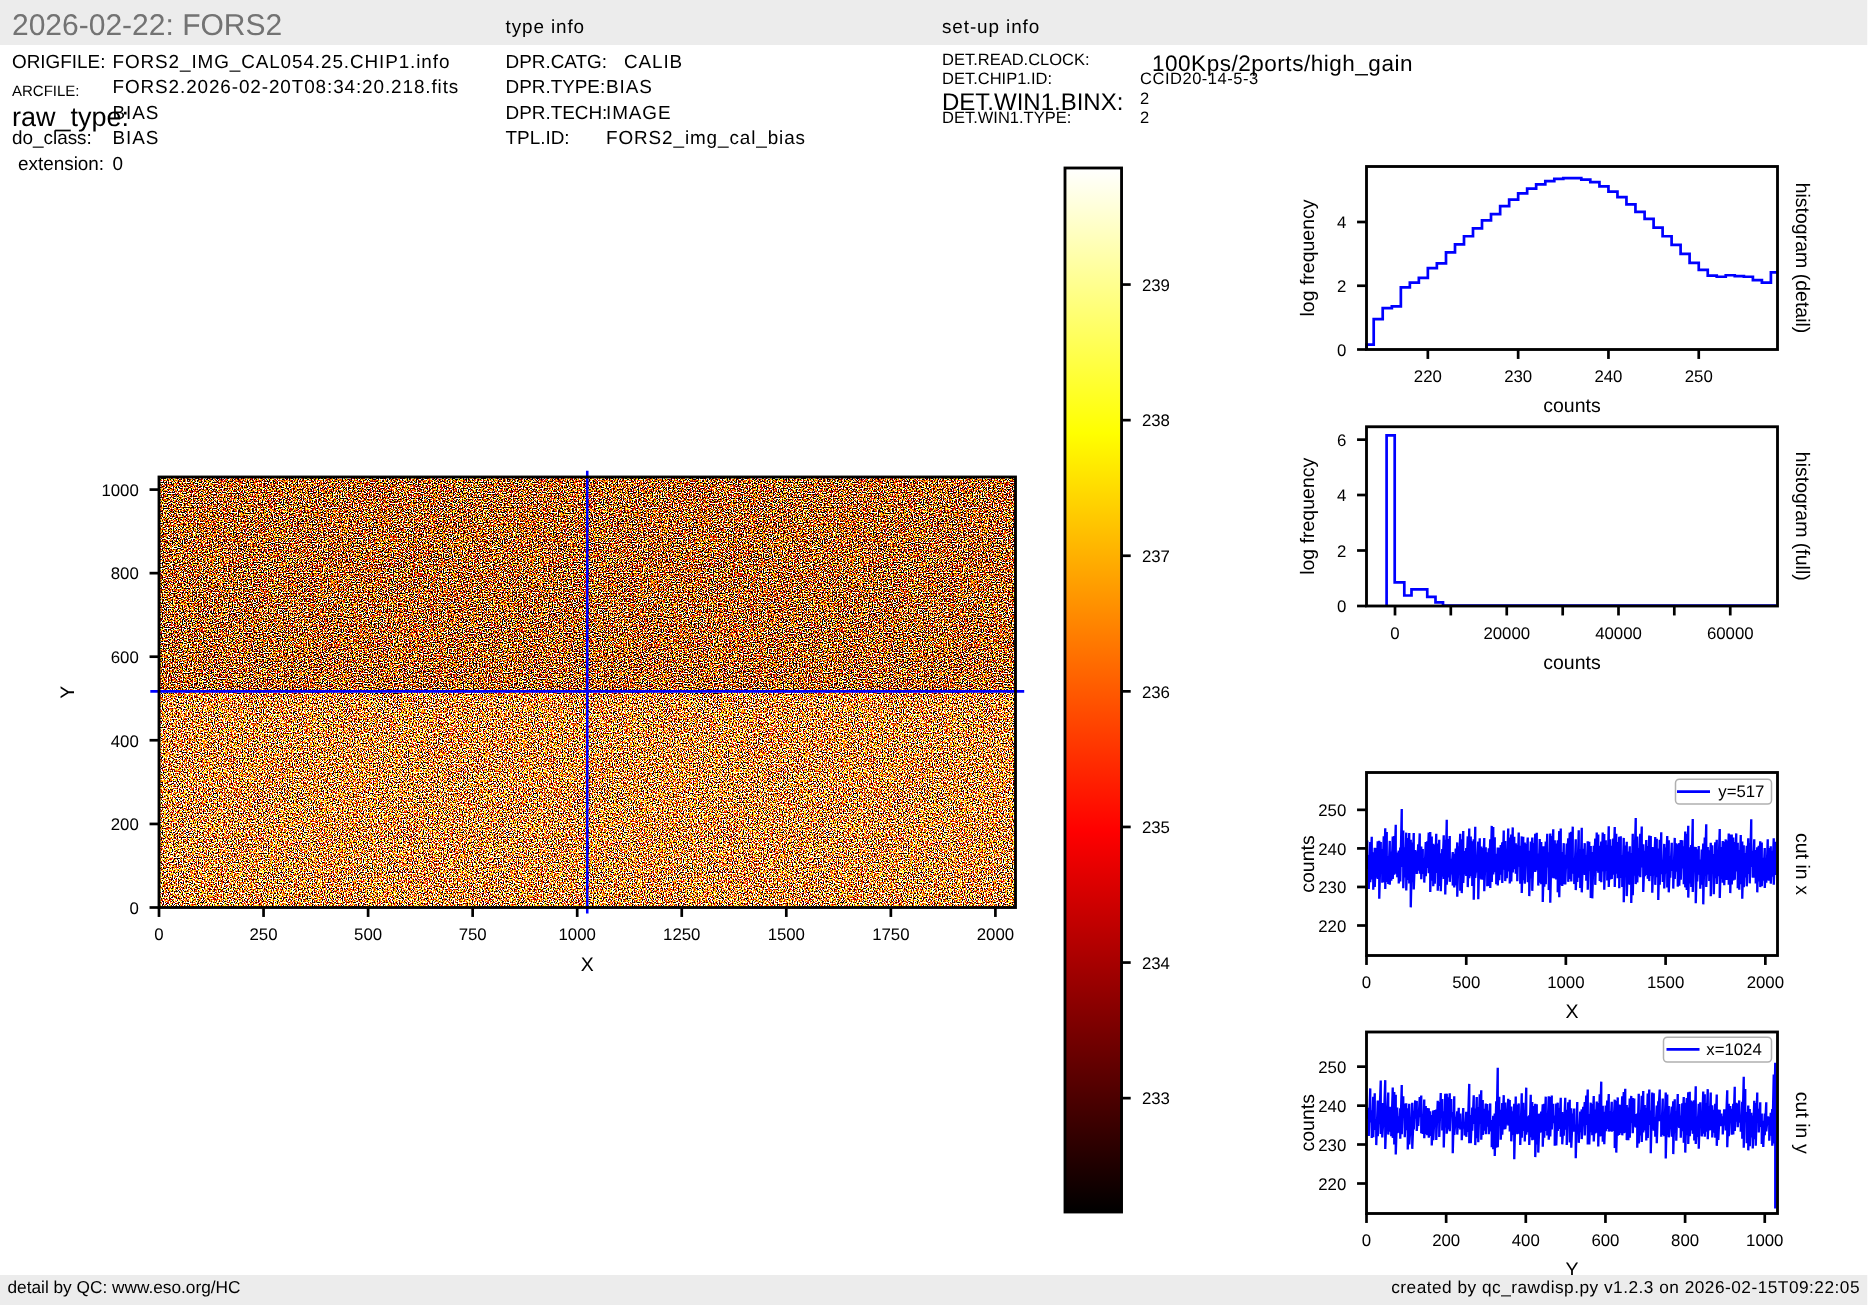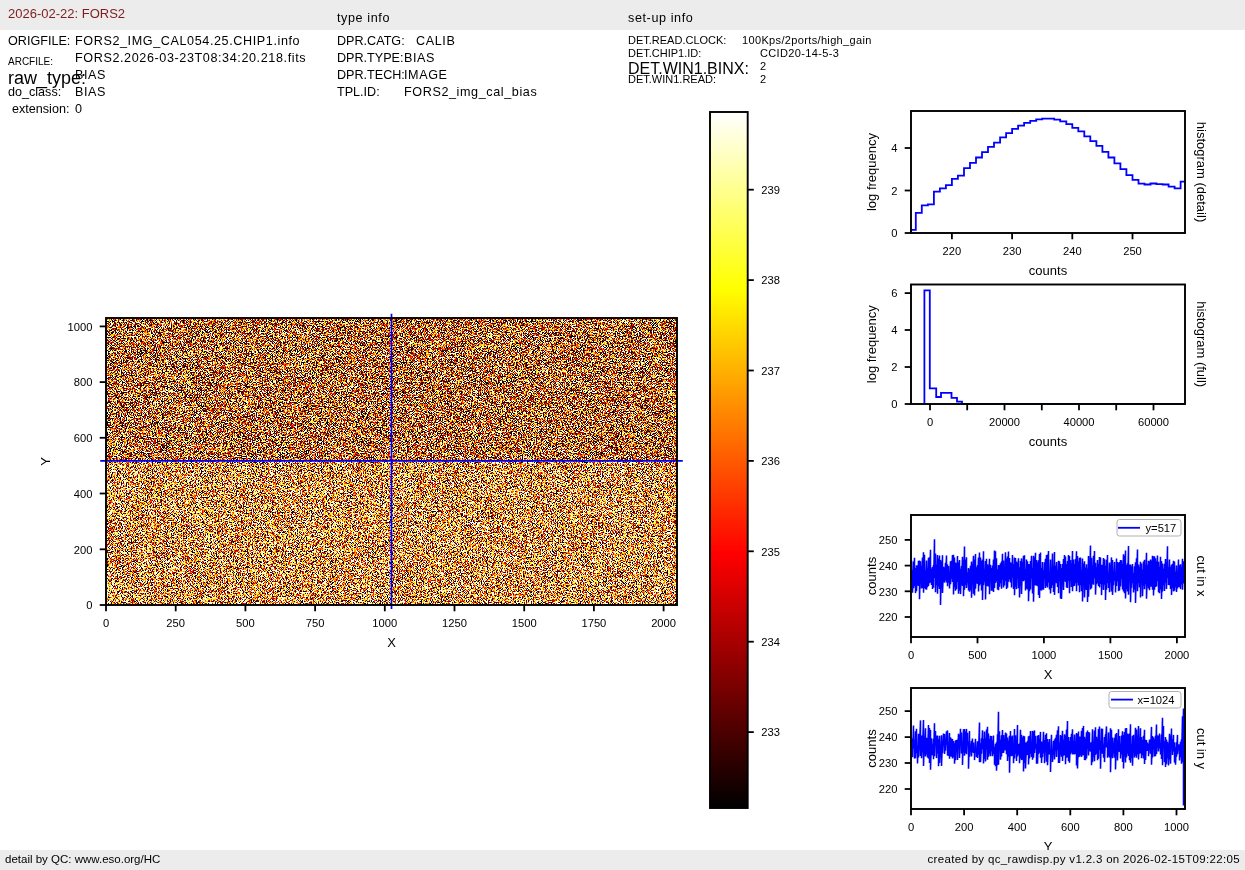--- a/index.html
+++ b/index.html
@@ -174,43 +174,43 @@
 <line x1="911.0" y1="711.1" x2="904.7" y2="711.1" stroke="#000" stroke-width="1.8"></line>
     <text x="897.5" y="715.3" text-anchor="end" font-size="11.2">250</text>
 <text x="1048.0" y="850.8" text-anchor="middle" font-size="13">Y</text>
 <text x="876.0" y="748.5" text-anchor="middle" font-size="13" transform="rotate(-90 876.0 748.5)">counts</text>
 <text x="1197.0" y="748.5" text-anchor="middle" font-size="13" transform="rotate(90 1197.0 748.5)">cut in y</text>
 <rect x="1109" y="691.5" width="72" height="16.5" rx="2.5" fill="#ffffff" fill-opacity="0.8" stroke="#b0b0b0"></rect>
 <line x1="1111" y1="699.6" x2="1133" y2="699.6" stroke="#0000ff" stroke-width="1.8"></line>
 <text x="1137.5" y="703.5" font-size="11.2">x=1024</text>
   </svg>
 <div style="position:absolute;left:0;top:0;width:1245px;height:29.5px;background:#ececec"></div>
-<div style="position:absolute;left:8px;top:6.2px;font-size:13px;color:#7f1d1d">2026-02-22: FORS2</div>
+<div style="position:absolute;left:8px;top:6.2px;font-size:20px;color:#737373">2026-02-22: FORS2</div>
 <div style="position:absolute;left:337px;top:11.3px;font-size:12.6px;letter-spacing:0.6px">type info</div>
 <div style="position:absolute;left:628px;top:11.3px;font-size:12.6px;letter-spacing:0.6px">set-up info</div>
 <div style="position:absolute;left:8px;top:34.2px;font-size:12.6px">ORIGFILE:</div>
 <div style="position:absolute;left:75px;top:34.2px;font-size:12.6px;letter-spacing:0.6px">FORS2_IMG_CAL054.25.CHIP1.info</div>
 <div style="position:absolute;left:8px;top:56px;font-size:10px">ARCFILE:</div>
-<div style="position:absolute;left:75px;top:51.1px;font-size:12.6px;letter-spacing:0.6px">FORS2.2026-03-23T08:34:20.218.fits</div>
+<div style="position:absolute;left:75px;top:51.1px;font-size:12.6px;letter-spacing:0.6px">FORS2.2026-02-20T08:34:20.218.fits</div>
 <div style="position:absolute;left:8px;top:68.0px;font-size:18px">raw_type:</div>
 <div style="position:absolute;left:75px;top:68.0px;font-size:12.6px;letter-spacing:0.6px">BIAS</div>
 <div style="position:absolute;left:8px;top:84.9px;font-size:12.6px">do_class:</div>
 <div style="position:absolute;left:75px;top:84.9px;font-size:12.6px;letter-spacing:0.6px">BIAS</div>
 <div style="position:absolute;left:12px;top:101.8px;font-size:12.6px">extension:</div>
 <div style="position:absolute;left:75px;top:101.8px;font-size:12.6px;letter-spacing:0.6px">0</div>
 <div style="position:absolute;left:337px;top:34.2px;font-size:12.6px">DPR.CATG:</div>
 <div style="position:absolute;left:416px;top:34.2px;font-size:12.6px;letter-spacing:0.6px">CALIB</div>
 <div style="position:absolute;left:337px;top:51.1px;font-size:12.6px">DPR.TYPE:</div>
 <div style="position:absolute;left:404px;top:51.1px;font-size:12.6px;letter-spacing:0.6px">BIAS</div>
 <div style="position:absolute;left:337px;top:68.0px;font-size:12.6px">DPR.TECH:</div>
 <div style="position:absolute;left:404px;top:68.0px;font-size:12.6px;letter-spacing:0.6px">IMAGE</div>
 <div style="position:absolute;left:337px;top:84.9px;font-size:12.6px">TPL.ID:</div>
 <div style="position:absolute;left:404px;top:84.9px;font-size:12.6px;letter-spacing:0.6px">FORS2_img_cal_bias</div>
 <div style="position:absolute;left:628px;top:33.8px;font-size:11px">DET.READ.CLOCK:</div>
-<div style="position:absolute;left:742px;top:33.8px;font-size:11px;letter-spacing:0.35px">100Kps/2ports/high_gain</div>
+<div style="position:absolute;left:768px;top:33.8px;font-size:15px;letter-spacing:0.35px">100Kps/2ports/high_gain</div>
 <div style="position:absolute;left:628px;top:46.849999999999994px;font-size:11px">DET.CHIP1.ID:</div>
 <div style="position:absolute;left:760px;top:46.849999999999994px;font-size:11px;letter-spacing:0.35px">CCID20-14-5-3</div>
 <div style="position:absolute;left:628px;top:59.9px;font-size:16px">DET.WIN1.BINX:</div>
 <div style="position:absolute;left:760px;top:59.9px;font-size:11px;letter-spacing:0.35px">2</div>
-<div style="position:absolute;left:628px;top:72.95px;font-size:11px">DET.WIN1.READ:</div>
+<div style="position:absolute;left:628px;top:72.95px;font-size:11px">DET.WIN1.TYPE:</div>
 <div style="position:absolute;left:760px;top:72.95px;font-size:11px;letter-spacing:0.35px">2</div>
 <div style="position:absolute;left:0;top:850px;width:1245px;height:20px;background:#ececec"></div>
 <div style="position:absolute;left:5px;top:853px;font-size:11.5px">detail by QC: www.eso.org/HC</div>
 <div style="position:absolute;right:5px;top:853px;font-size:11.5px;letter-spacing:0.33px">created by qc_rawdisp.py v1.2.3 on 2026-02-15T09:22:05</div>
 </body></html>

